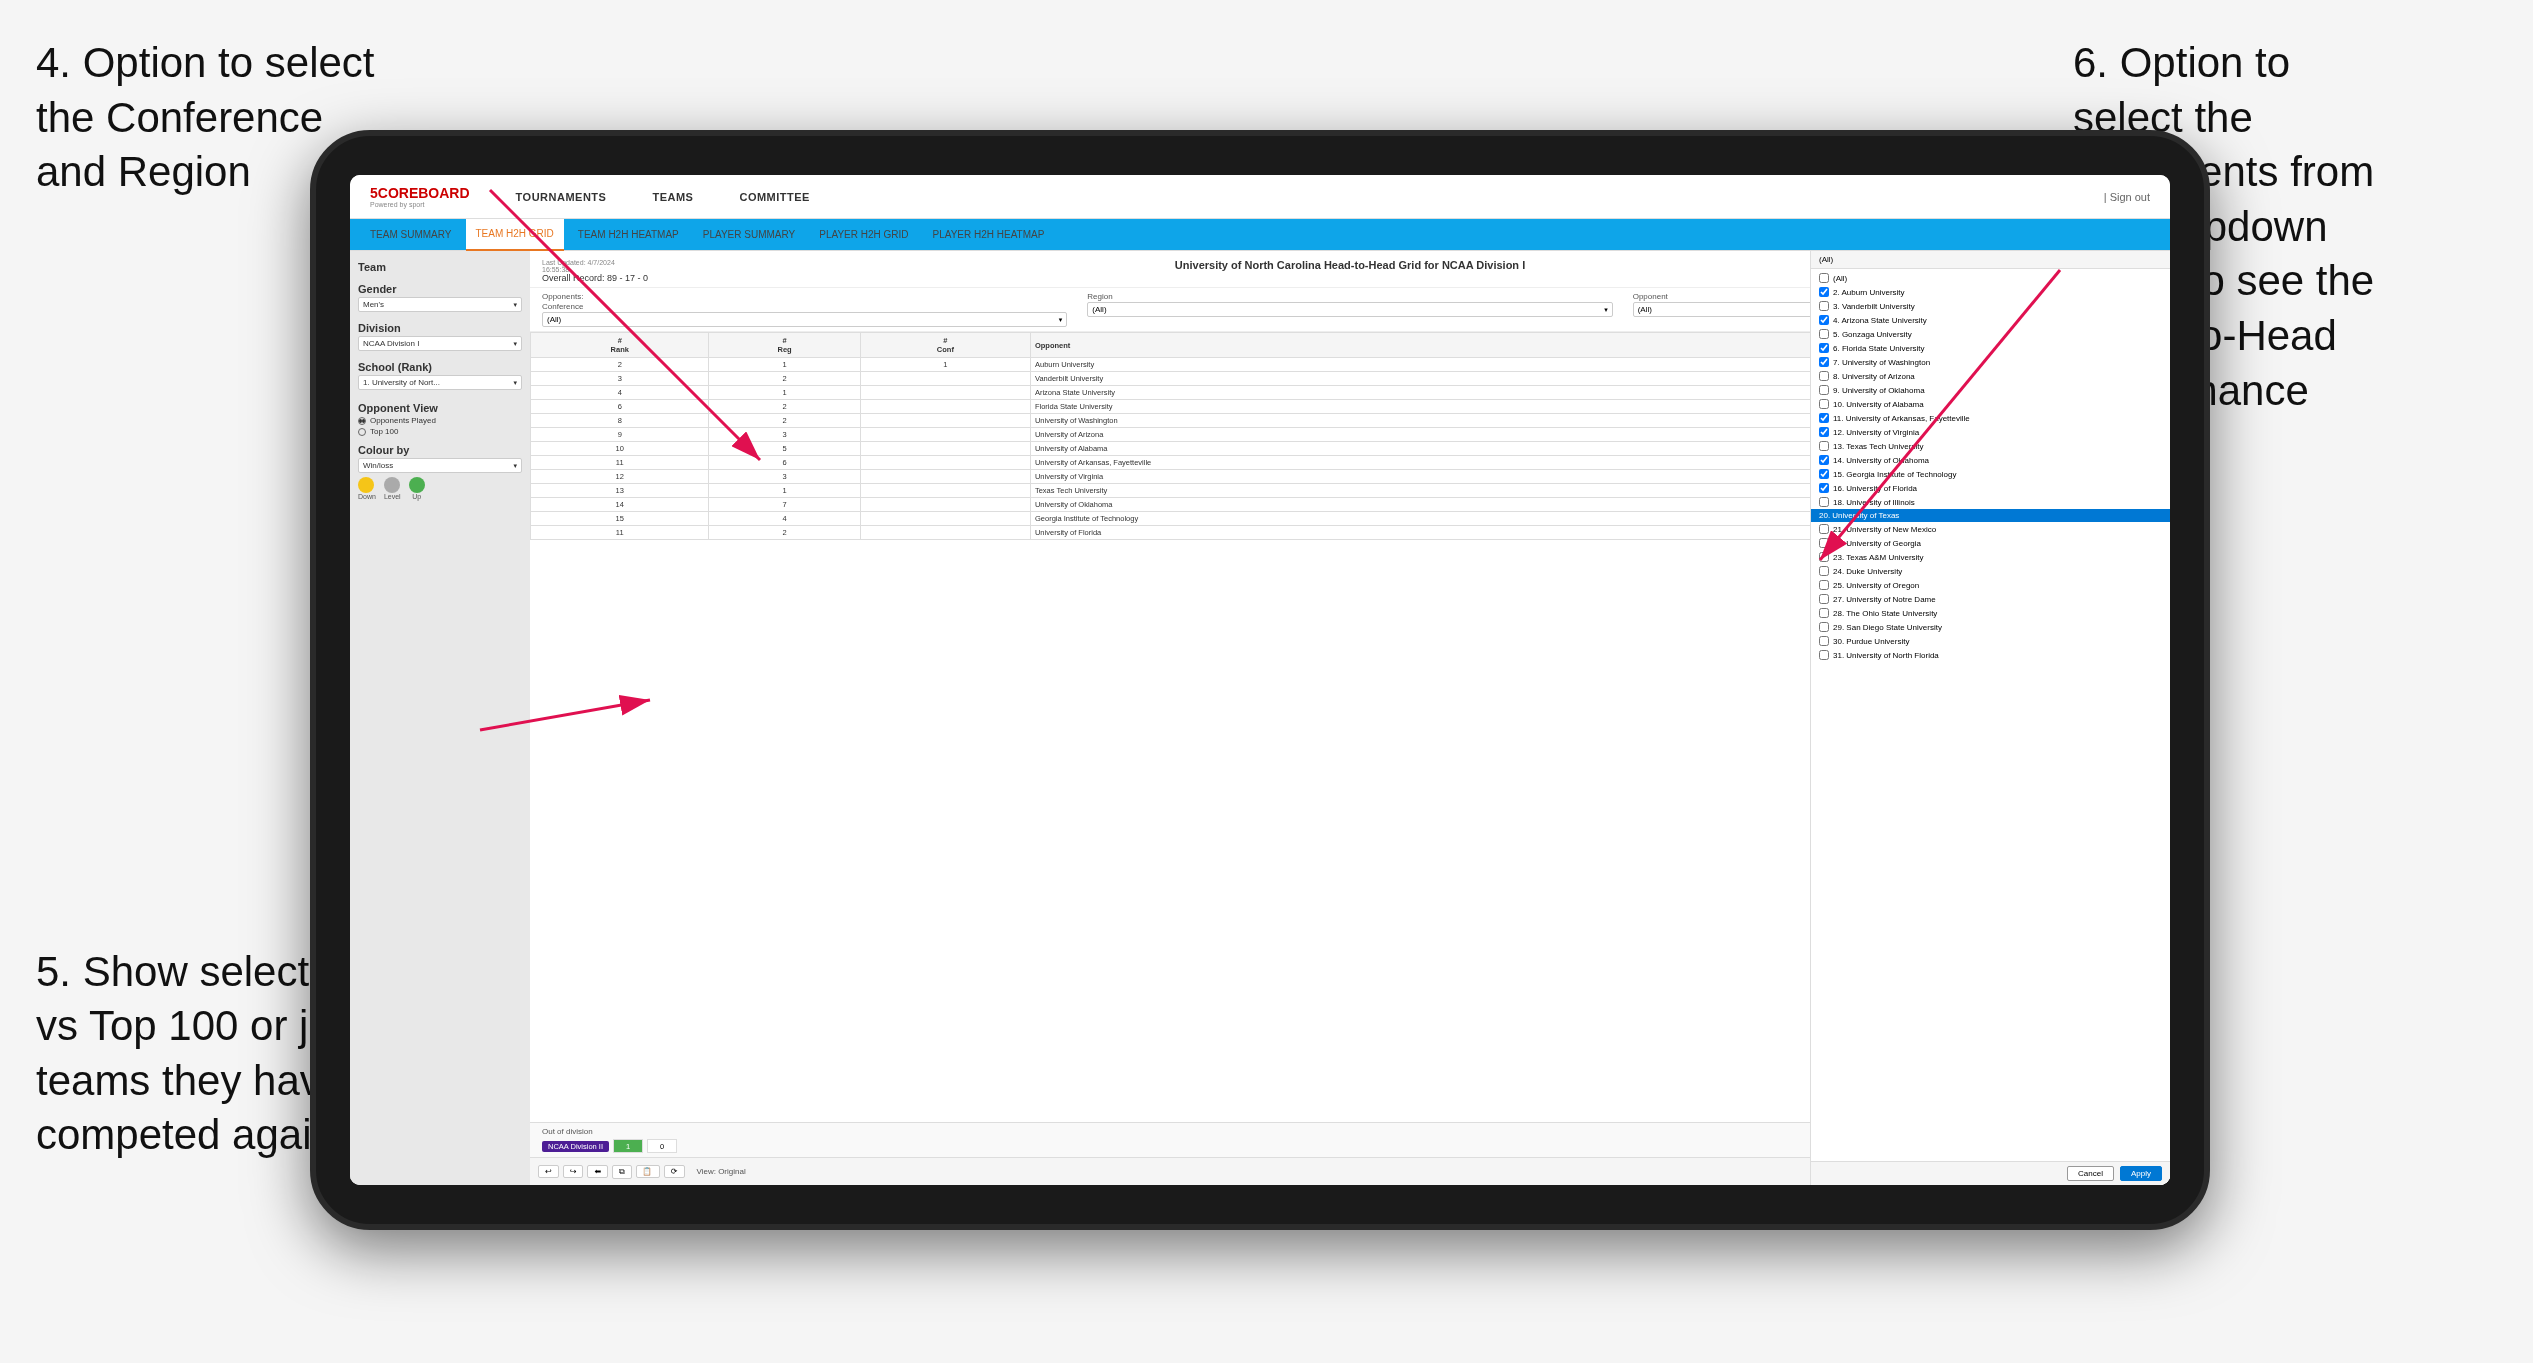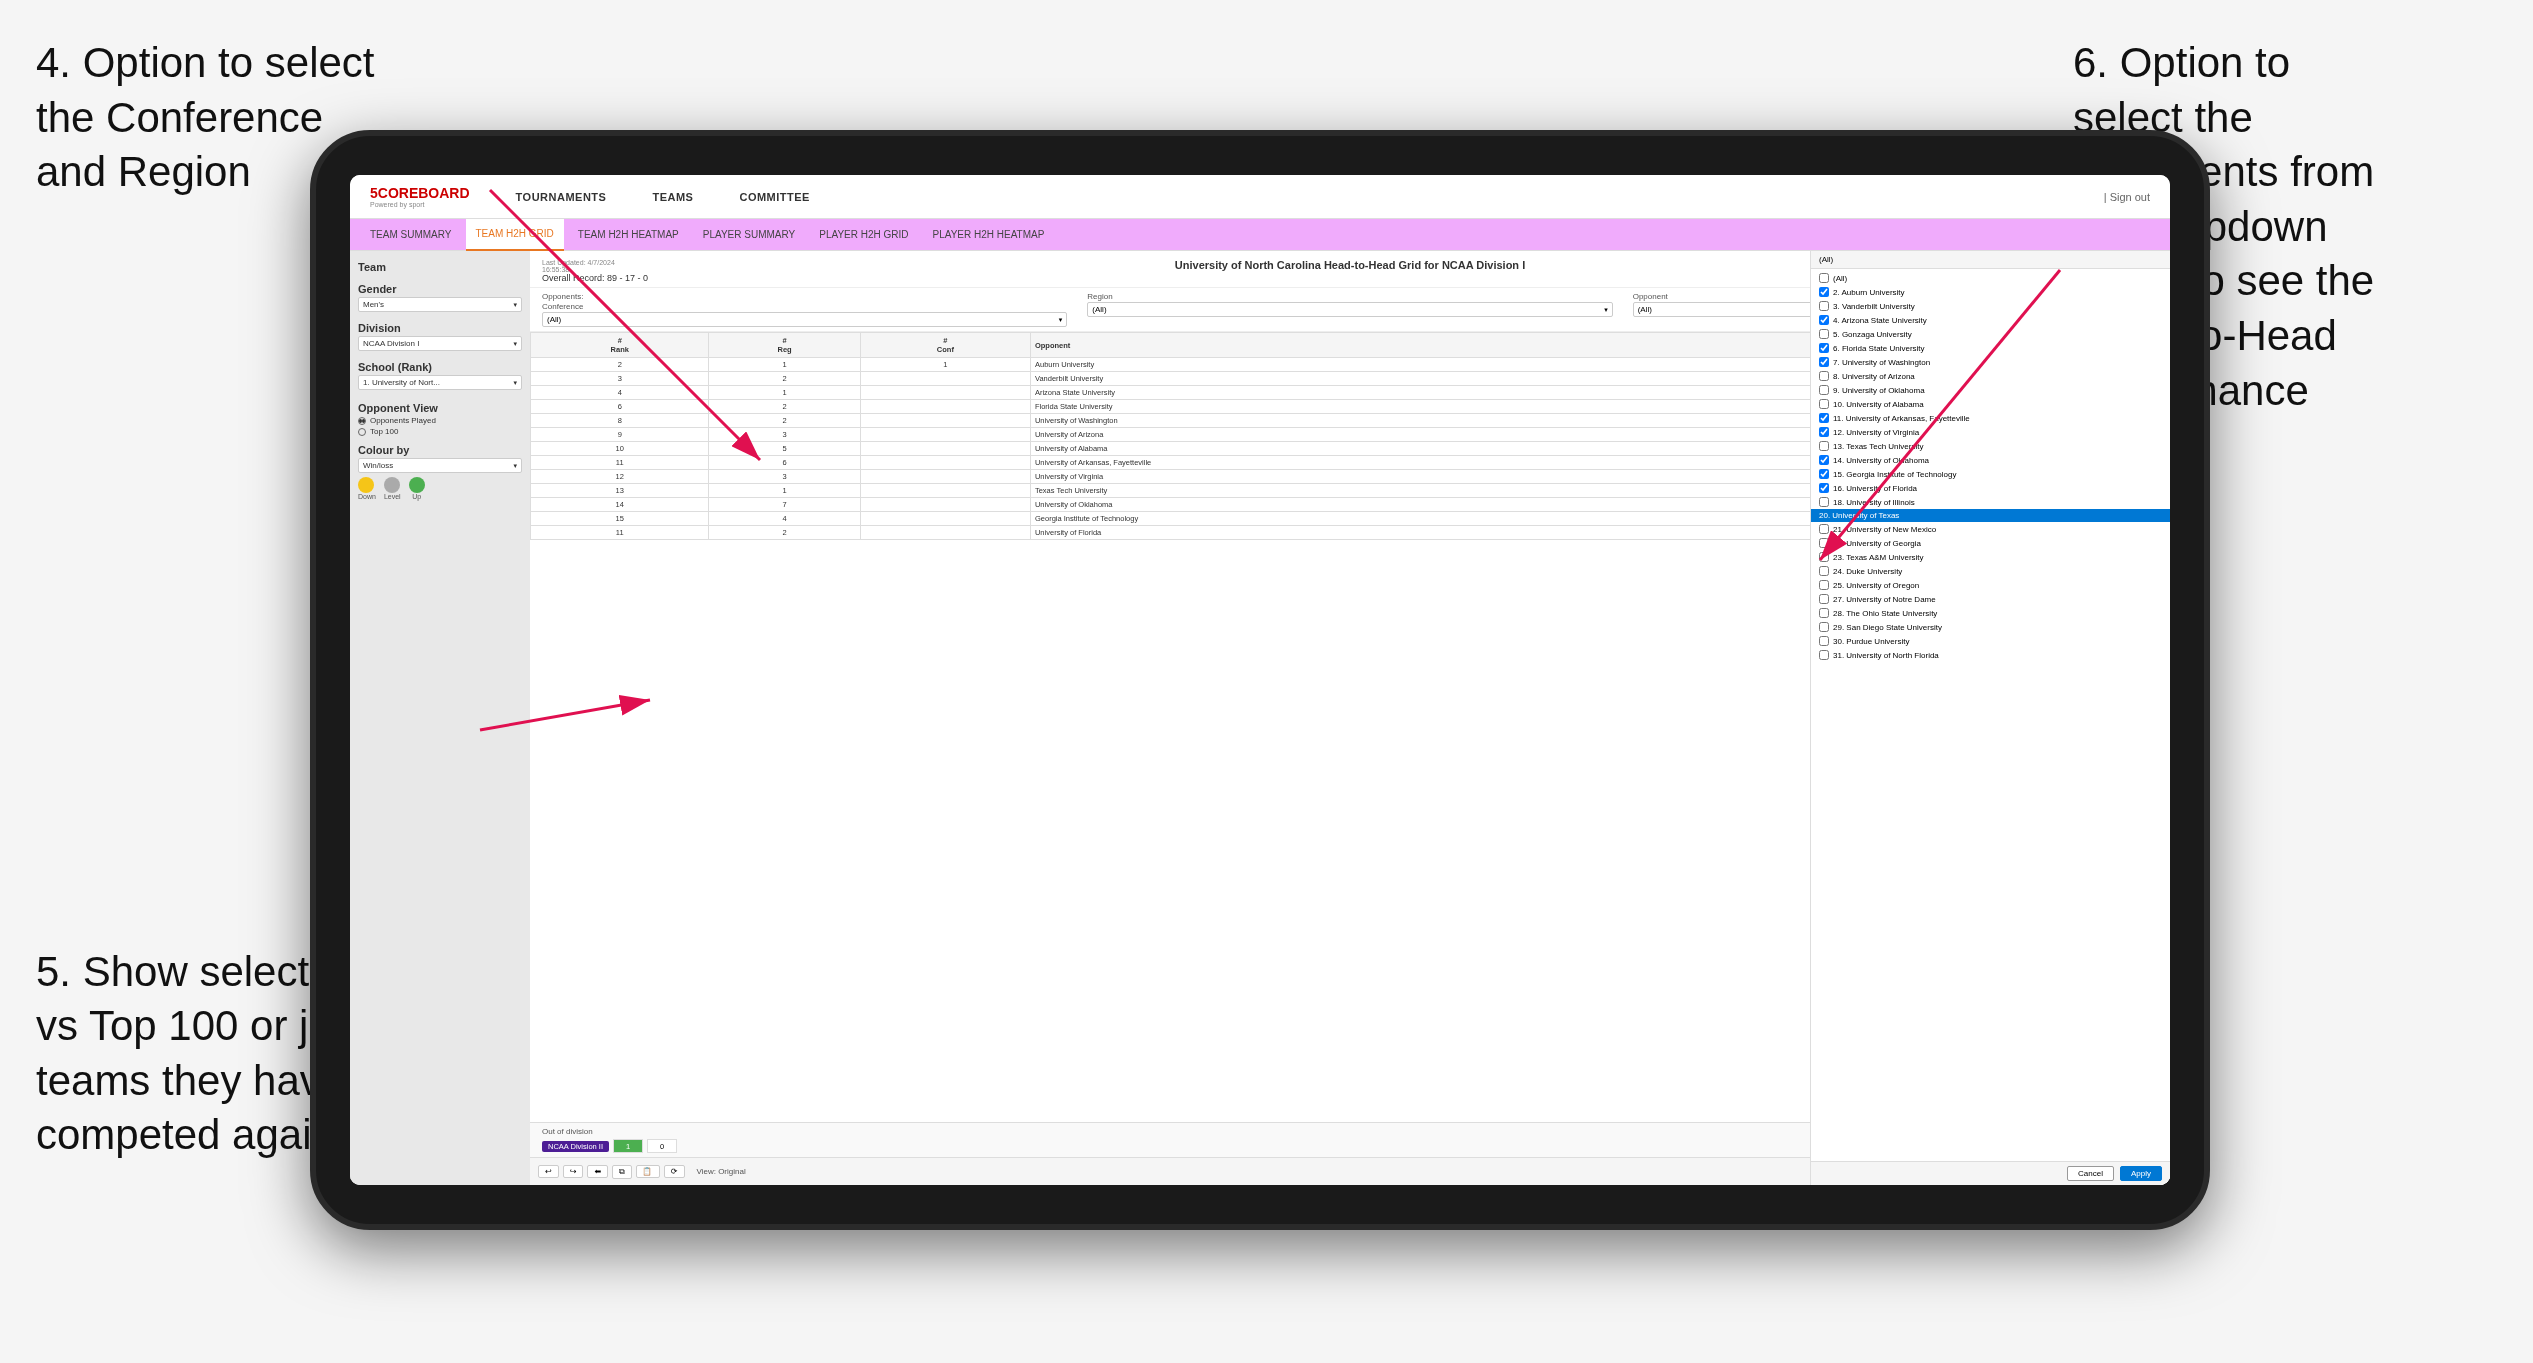--- a/index.html
+++ b/index.html
@@ -104,21 +104,21 @@
     }
 
     .top-nav-right {
       font-size: 11px;
       color: #666;
       margin-left: auto;
     }
 
     
     .sub-nav {
-      background: #f0abfc;
+      background: #0ea5e9;
       border-bottom: 1px solid #ddd;
       display: flex;
       align-items: center;
       height: 32px;
       padding: 0 10px;
       flex-shrink: 0;
       gap: 4px;
     }
 
     .sub-nav-item {

